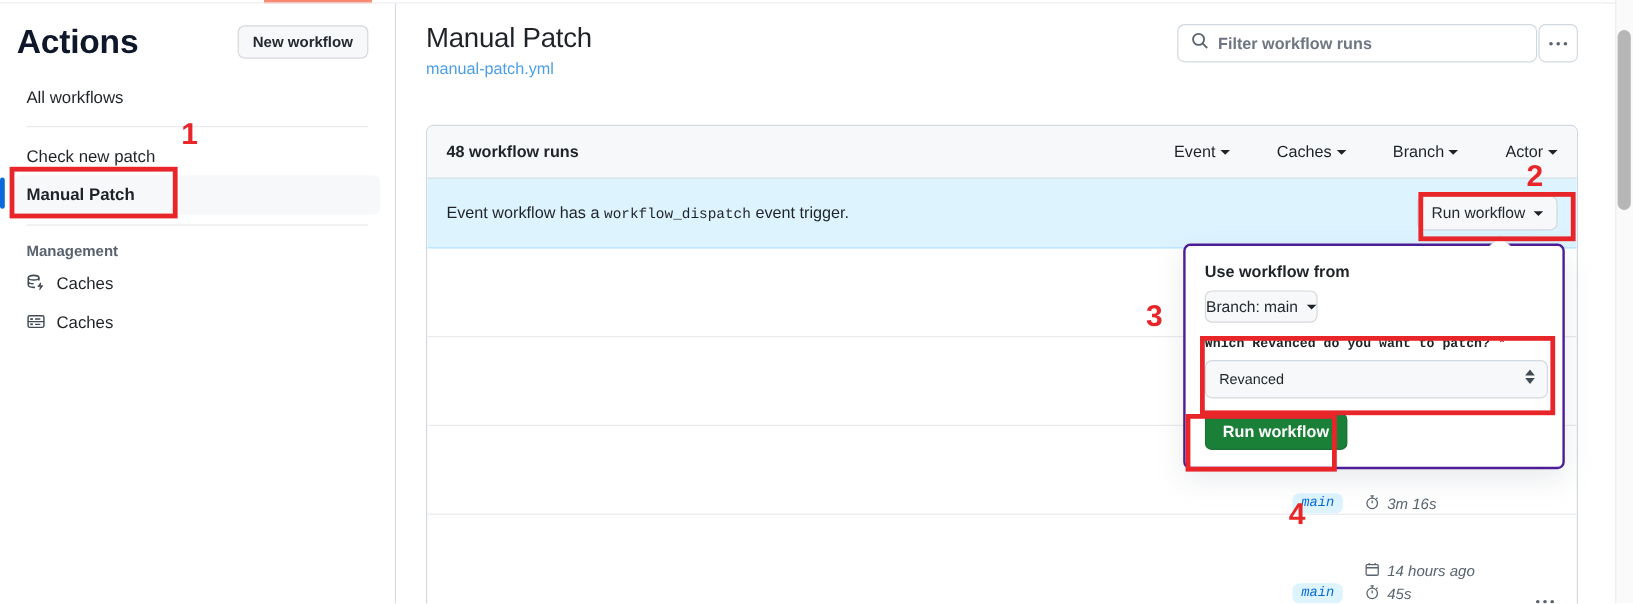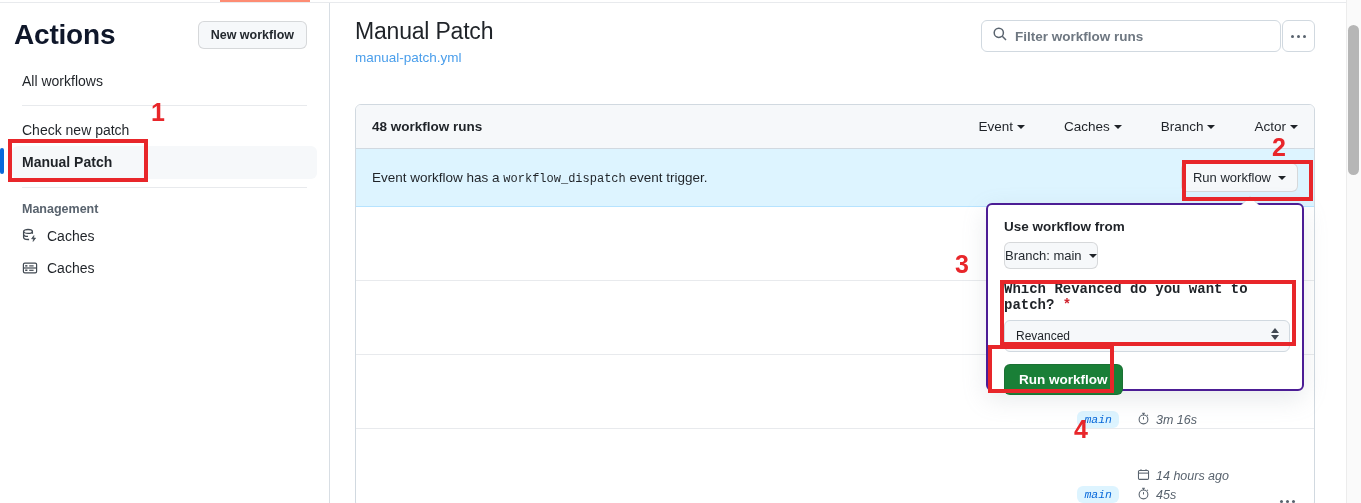--- a/index.html
+++ b/index.html
@@ -158,21 +158,21 @@
   .popup-body { padding: 14px 16px 0 16px; }
   .popup-label { font-size: 13.5px; font-weight: 600; color: #1f2328; }
   .branch-select-btn {
     margin-top: 8px; border: 1px solid rgba(31,35,40,0.15); border-radius: 6px;
     background: #f6f8fa; color: #24292f; font-size: 13px; padding: 5px 0;
     cursor: pointer; display: inline-flex; align-items: center; gap: 7px;
     font-family: "Liberation Sans", sans-serif;
   }
   .input-label {
     margin-top: 12px; font-family: "Liberation Mono", "DejaVu Sans Mono", monospace;
-    font-size: 14px; font-weight: 700; color: #1f2328;
+    font-size: 11px; font-weight: 700; color: #1f2328;
   }
   .req-star { color: #cf222e; font-weight: 700; }
   .revanced-select {
     position: relative; margin-top: 7px; width: 286px; height: 32px;
     border: 1px solid #d1d9e0; border-radius: 6px; background: #f6f8fa;
     display: flex; align-items: center; padding: 0 11px;
     font-size: 12px; color: #1f2328; cursor: pointer;
   }
   .updown { position: absolute; right: 10px; top: 7px; display: flex; flex-direction: column; gap: 2px; }
   .updown .u { width: 0; height: 0; border-left: 4.5px solid transparent; border-right: 4.5px solid transparent; border-bottom: 5px solid #424a53; }

